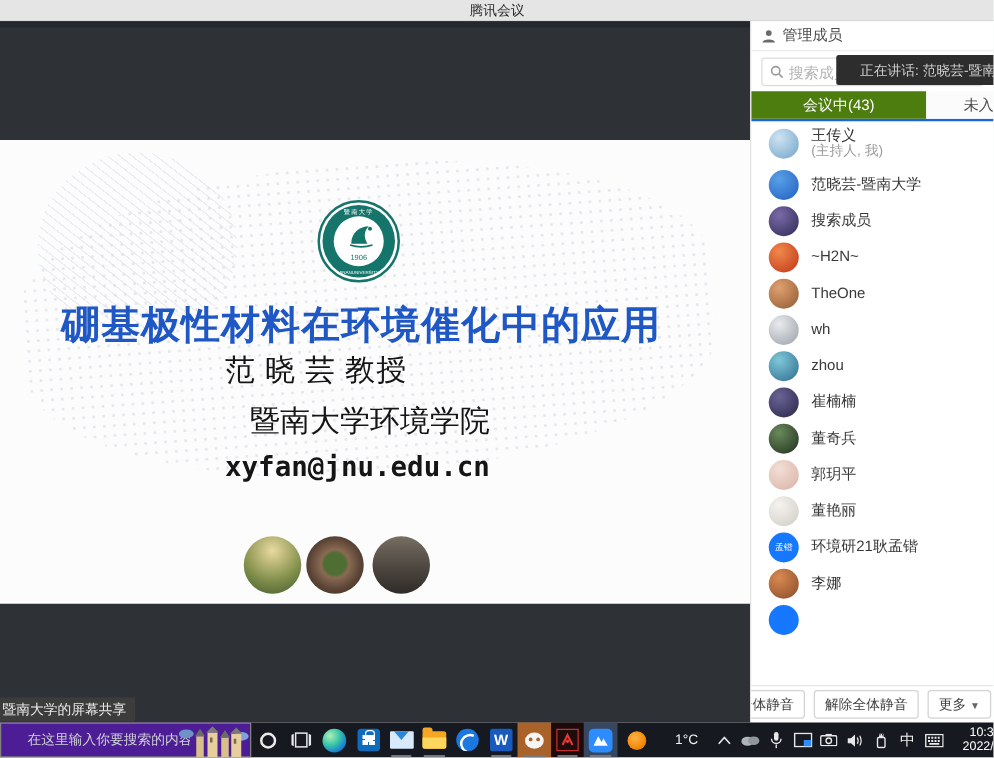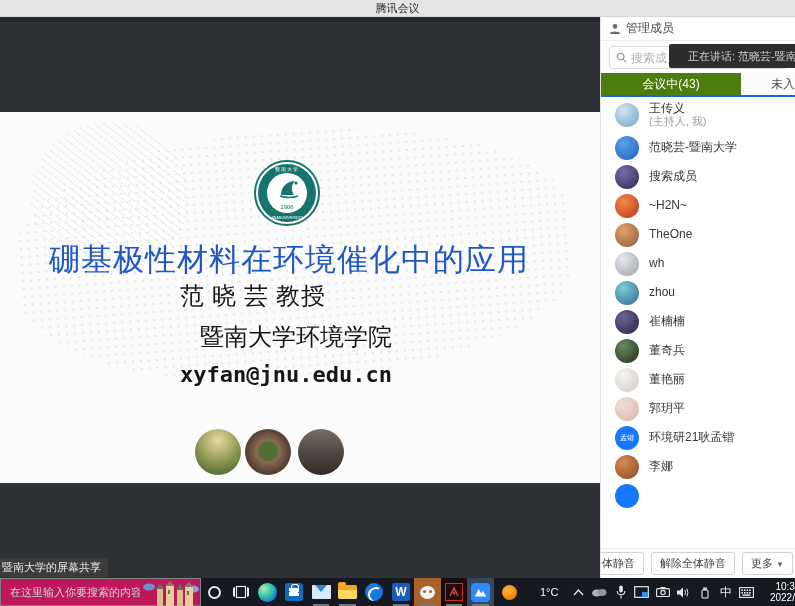--- a/index.html
+++ b/index.html
@@ -28,21 +28,21 @@
     background:#fff; border:2px solid #16756a; }
   .logo .band { position:absolute; inset:2px; border-radius:50%; background:#16756a; }
   .logo .core { position:absolute; inset:11px; border-radius:50%; background:#fff; overflow:hidden; }
   .logo .sail { position:absolute; left:9px; top:5px; width:26px; height:22px; }
   .logo .year { position:absolute; left:0; right:0; bottom:3px; text-align:center; font-size:6px; color:#16756a; }
   .logo .arc-top { position:absolute; top:2px; left:0; right:0; text-align:center; font-size:5px; color:#fff; letter-spacing:1px; }
   .logo .arc-bottom { position:absolute; bottom:2px; left:0; right:0; text-align:center; font-size:4px; color:#fff;
     letter-spacing:0; transform:scale(.9); white-space:nowrap; }
 
   .slide-title { position:absolute; left:0; top:127px; width:578px; text-align:center;
-    font-size:31px; font-weight:400; color:#1f57c5; letter-spacing:1px; white-space:nowrap; }
+    font-size:31px; font-weight:700; color:#1f57c5; letter-spacing:1px; white-space:nowrap; }
 
   .presenter { position:absolute; left:180px; top:168px; font-family:"Liberation Serif", serif; color:#151515; }
   .presenter .line1 { font-size:24px; letter-spacing:1px; }
   .presenter .line2 { font-size:24px; margin-top:9px;text-align:right; }
   .presenter .email { font-family:"DejaVu Sans Mono", monospace; font-weight:bold; font-size:22px; margin-top:9px; letter-spacing:0; }
 
   .photo { position:absolute; top:317px; width:46px; height:46px; border-radius:50%; }
   .photo.p1 { left:195px; background:radial-gradient(circle at 50% 25%, #ead9a0, #87934e 55%, #3f5a2e); }
   .photo.p2 { left:245px; background:radial-gradient(circle at 50% 48%, #4f6e33 0 26%, #8a6a52 34%, #5a4436 62%, #352821); }
   .photo.p3 { left:298px; background:linear-gradient(180deg, #776e62, #4c463f 55%, #2f2b27); }
@@ -81,22 +81,22 @@
 
   .sb-footer { position:absolute; left:0; bottom:0; width:100%; height:30px; border-top:1px solid #e6e6e6;
     background:#fff; display:flex; align-items:center; justify-content:flex-end; gap:7px; padding-right:2px; }
   .sb-btn { font-size:11px; color:#3f3f3f; background:#fff; border:1px solid #d2d2d2; border-radius:3px;
     padding:3px 8px; white-space:nowrap; cursor:pointer; }
   .sb-btn .caret { font-size:8px; color:#666; }
 
   
   .taskbar { position:absolute; left:0; top:578px; width:795px; height:28px; background:#161920;
     display:flex; align-items:center; }
-  .tb-search { position:relative; width:204px; height:28px; background:#be185d; border:1px solid #818181;
-    display:flex; align-items:center; padding-left:9px; }
+  .tb-search { position:relative; width:204px; height:28px; background:#4c1d95; border:1px solid #818181;
+    display:flex; align-items:center; padding-left:21px; }
   .tb-search input { border:none; outline:none; background:transparent; font-size:11px; color:#d2d5d9; width:130px; }
   .tb-search input::placeholder { color:#cfd2d6; }
   .tb-search svg { position:absolute; right:1px; top:1px; }
   .tb-cell { width:27px; height:28px; display:flex; align-items:center; justify-content:center; position:relative; }
   .tb-cell.running::after { content:""; position:absolute; bottom:0; left:5px; right:5px; height:2px; background:#707780; }
   .cortana-ring { width:13px; height:13px; border:2px solid #eaeaea; border-radius:50%; }
   .edge-ball { width:19px; height:19px; border-radius:50%;
     background:radial-gradient(circle at 32% 30%, #aef0b6, #35c4a8 42%, #1b7fd4 72%, #174e9e); }
   .store-tile { width:18px; height:18px; background:#0f6cbd; border-radius:3px; position:relative; }
   .store-tile::before { content:""; position:absolute; left:4px; top:5px; width:10px; height:8px;
@@ -272,29 +272,29 @@
             <div class="mname">崔楠楠</div>
           </div>
         </div>
         <div class="member-row">
           <div class="avatar" style="background: radial-gradient(circle at 35% 30%, rgb(106, 138, 90), rgb(31, 46, 31));"></div>
           <div class="minfo">
             <div class="mname">董奇兵</div>
           </div>
         </div>
         <div class="member-row">
+          <div class="avatar" style="background: radial-gradient(circle at 35% 30%, rgb(242, 222, 214), rgb(217, 178, 164));"></div>
+          <div class="minfo">
+            <div class="mname">郭玥平</div>
+          </div>
+        </div>
+        <div class="member-row">
           <div class="avatar" style="background: radial-gradient(circle at 35% 30%, rgb(245, 243, 239), rgb(207, 204, 196));"></div>
           <div class="minfo">
             <div class="mname">董艳丽</div>
-          </div>
-        </div>
-        <div class="member-row">
-          <div class="avatar" style="background: radial-gradient(circle at 35% 30%, rgb(242, 222, 214), rgb(217, 178, 164));"></div>
-          <div class="minfo">
-            <div class="mname">郭玥平</div>
           </div>
         </div>
         <div class="member-row">
           <div class="avatar" style="background: rgb(22, 119, 255);">孟锴</div>
           <div class="minfo">
             <div class="mname">环境研21耿孟锴</div>
           </div>
         </div>
         <div class="member-row">
           <div class="avatar" style="background: radial-gradient(circle at 35% 30%, rgb(216, 138, 82), rgb(138, 74, 40));"></div>

